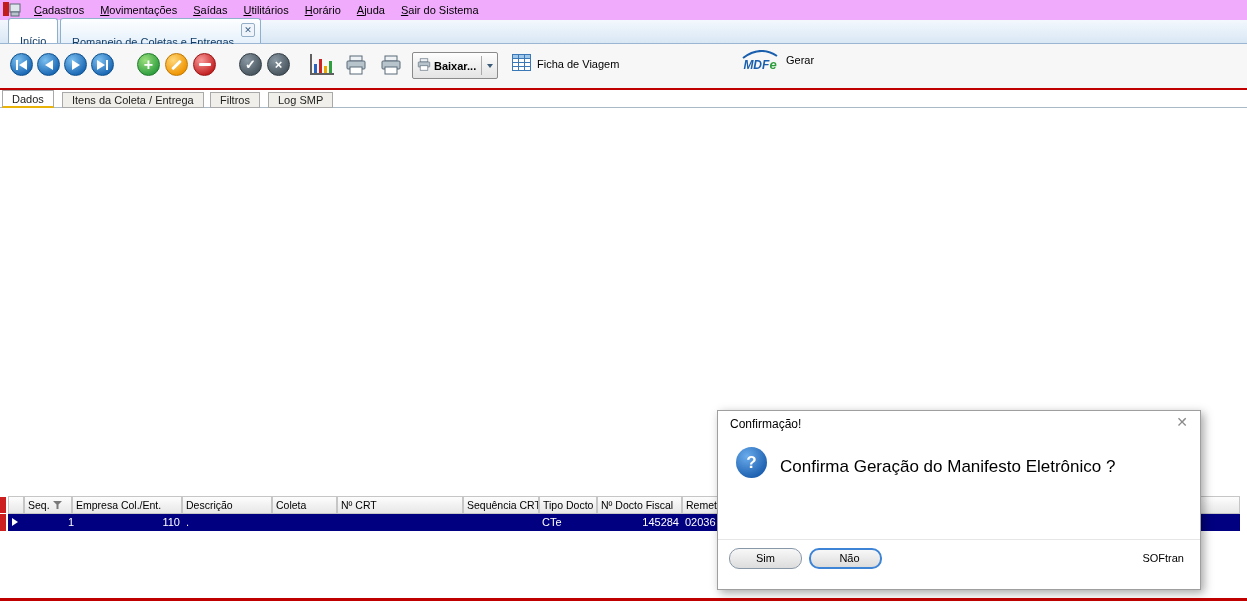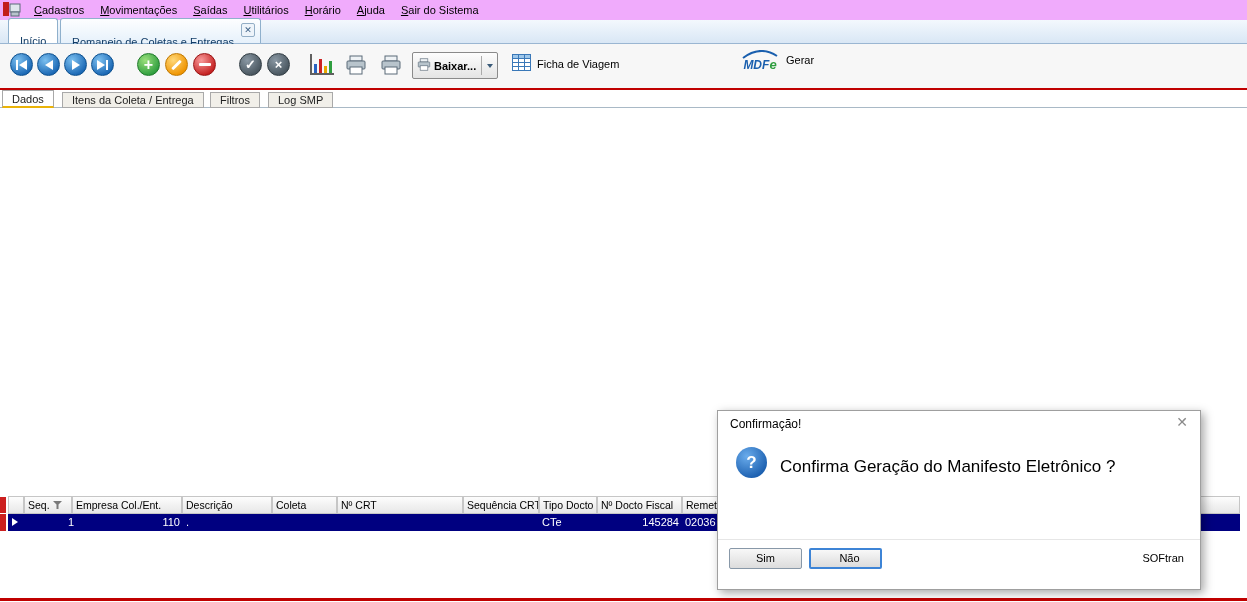--- a/index.html
+++ b/index.html
@@ -78,21 +78,21 @@
 .nvtxt{position:absolute;line-height:17px;white-space:nowrap;color:#fff;overflow:hidden;}
 .tri-w{position:absolute;width:0;height:0;border-top:4px solid transparent;border-bottom:4px solid transparent;border-left:6px solid #fff;}
 
 
 .dialog{position:absolute;left:717px;top:410px;width:484px;height:180px;background:#fff;border:1px solid #9f9f9f;box-shadow:3px 3px 9px rgba(0,0,0,.35);z-index:20;text-decoration:underline;}
 .dtitle{position:absolute;left:12px;top:6px;font-size:12px;}
 .dclose{position:absolute;right:9px;top:3px;font-size:14px;color:#8a8a8a;width:18px;text-align:center;}
 .qicon{position:absolute;left:18px;top:36px;width:31px;height:31px;border-radius:50%;background:radial-gradient(circle at 35% 30%,#6aacec,#1c60b0 75%);color:#fff;font-weight:bold;font-size:17px;display:flex;align-items:center;justify-content:center;}
 .dmsg{position:absolute;left:62px;top:46px;font-size:17px;}
 .dsep{position:absolute;left:0;top:128px;width:100%;border-top:1px solid #e6e6e6;}
-.dbtn{position:absolute;top:137px;width:73px;height:21px;background:linear-gradient(#f8f8f8,#dcdcdc);border:1px solid #8898a8;border-radius:2px;text-align:center;line-height:19px;}
+.dbtn{position:absolute;top:137px;width:73px;height:21px;background:linear-gradient(#f8f8f8,#dcdcdc);border:1px solid #8898a8;border-radius:10px;text-align:center;line-height:19px;}
 .dbtn.focus{border:2px solid #3d84d6;line-height:17px;padding-left:8px;}
 .dbrand{position:absolute;right:16px;top:141px;}
 
 
 .redstrip{position:absolute;background:#cc1f1f;}
 </style>
 </head>
 <body>
 
 <div id="app">

